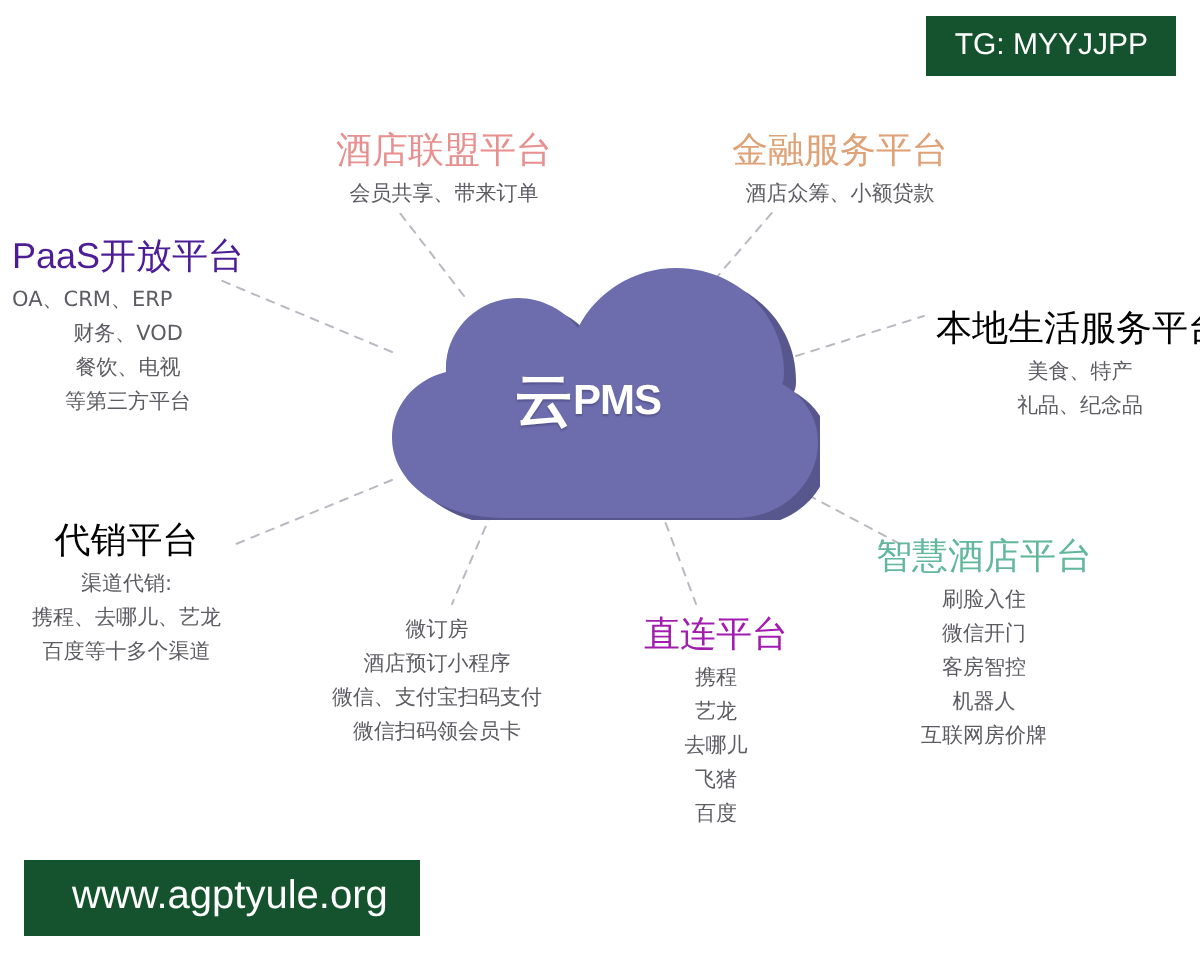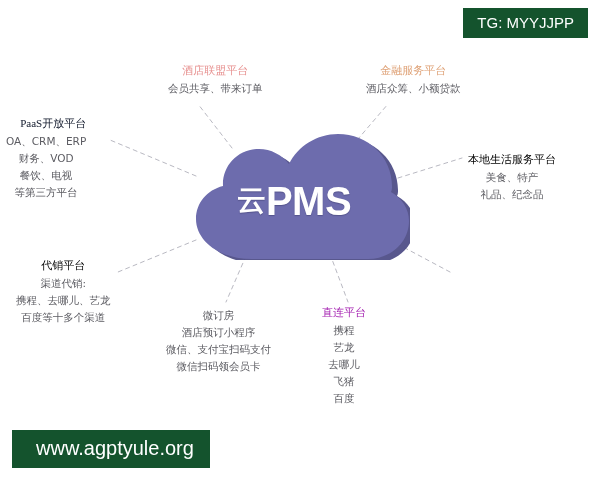--- a/index.html
+++ b/index.html
@@ -58,32 +58,32 @@
     text-shadow: 0 1px 1px rgba(40,40,80,.35);
   }
   #cloud-label .cn {
     font-family: "DejaVu Sans", "Liberation Sans", sans-serif;
     font-weight: bold;
     font-size: 29px;
   }
   #cloud-label .en {
     font-family: "Liberation Sans", sans-serif;
     font-weight: bold;
-    font-size: 40px;
+    font-size: 21px;
     letter-spacing: -0.5px;
   }
 
   
   .node {
     position: absolute;
     white-space: nowrap;
   }
   .node .title {
-    font-size: 11px;
-    font-family: Liberation Serif, serif;
+    font-size: 18px;
+    font-family: Liberation Sans, sans-serif;
     line-height: 1.35;
     margin-bottom: 2px;
   }
   .node .item {
     font-size: 10.5px;
     color: #5c5c62;
     font-family: "DejaVu Sans", "Liberation Sans", sans-serif;
     line-height: 1.62;
   }
   .node.align-left  { text-align: left; }
@@ -95,21 +95,21 @@
   
   #node-paas      { left: 6px;   top: 116px; }
   #node-alliance  { left: 168px; top: 63px;  text-align: center; }
   #node-finance   { left: 366px; top: 63px;  text-align: center; }
   #node-local     { left: 468px; top: 152px; text-align: center; }
   #node-smart     { left: 438px; top: 266px; text-align: center; }
   #node-direct    { left: 322px; top: 305px; text-align: center; }
   #node-market    { left: 166px; top: 307px; text-align: center; }
   #node-agent     { left: 16px;  top: 258px; text-align: center; }
 
-  #node-paas .title     { color: #0f172a; text-align: right; }
+  #node-paas .title     { color: #4c1d95; text-align: right; }
   #node-alliance .title { color: #e7908f; }
   #node-finance .title  { color: #dfa277; }
   #node-local .title    { color: #000000; }
   #node-smart .title    { color: #62b89a; }
   #node-direct .title   { color: #a21caf; }
   #node-market .title   { color: #8fb4d6; }
   #node-agent .title    { color: #000000; }
 
   
   .watermark {
@@ -203,20 +203,28 @@
     <div class="title">金融服务平台</div>
     <div class="item">酒店众筹、小额贷款</div>
   </div>
 
   <div class="node align-center" id="node-local">
     <div class="title">本地生活服务平台</div>
     <div class="item">美食、特产</div>
     <div class="item">礼品、纪念品</div>
   </div>
 
+  <div class="node align-center" id="node-smart">
+    <div class="title">智慧酒店平台</div>
+    <div class="item">刷脸入住</div>
+    <div class="item">微信开门</div>
+    <div class="item">客房智控</div>
+    <div class="item">机器人</div>
+    <div class="item">互联网房价牌</div>
+  </div>
 
   <div class="node align-center" id="node-direct">
     <div class="title">直连平台</div>
     <div class="item">携程</div>
     <div class="item">艺龙</div>
     <div class="item">去哪儿</div>
     <div class="item">飞猪</div>
     <div class="item">百度</div>
   </div>
 

